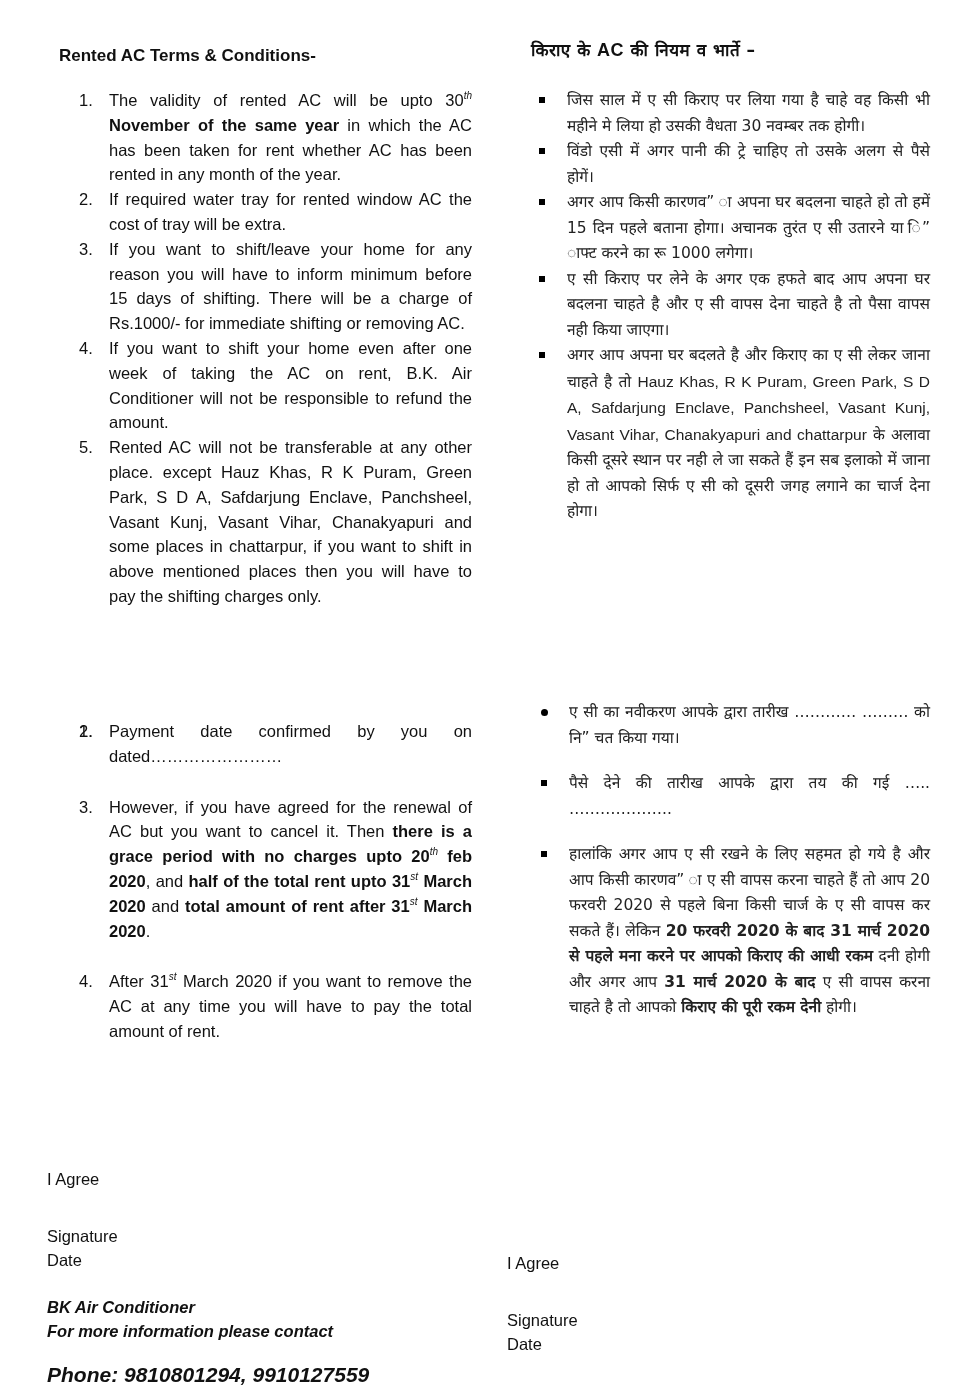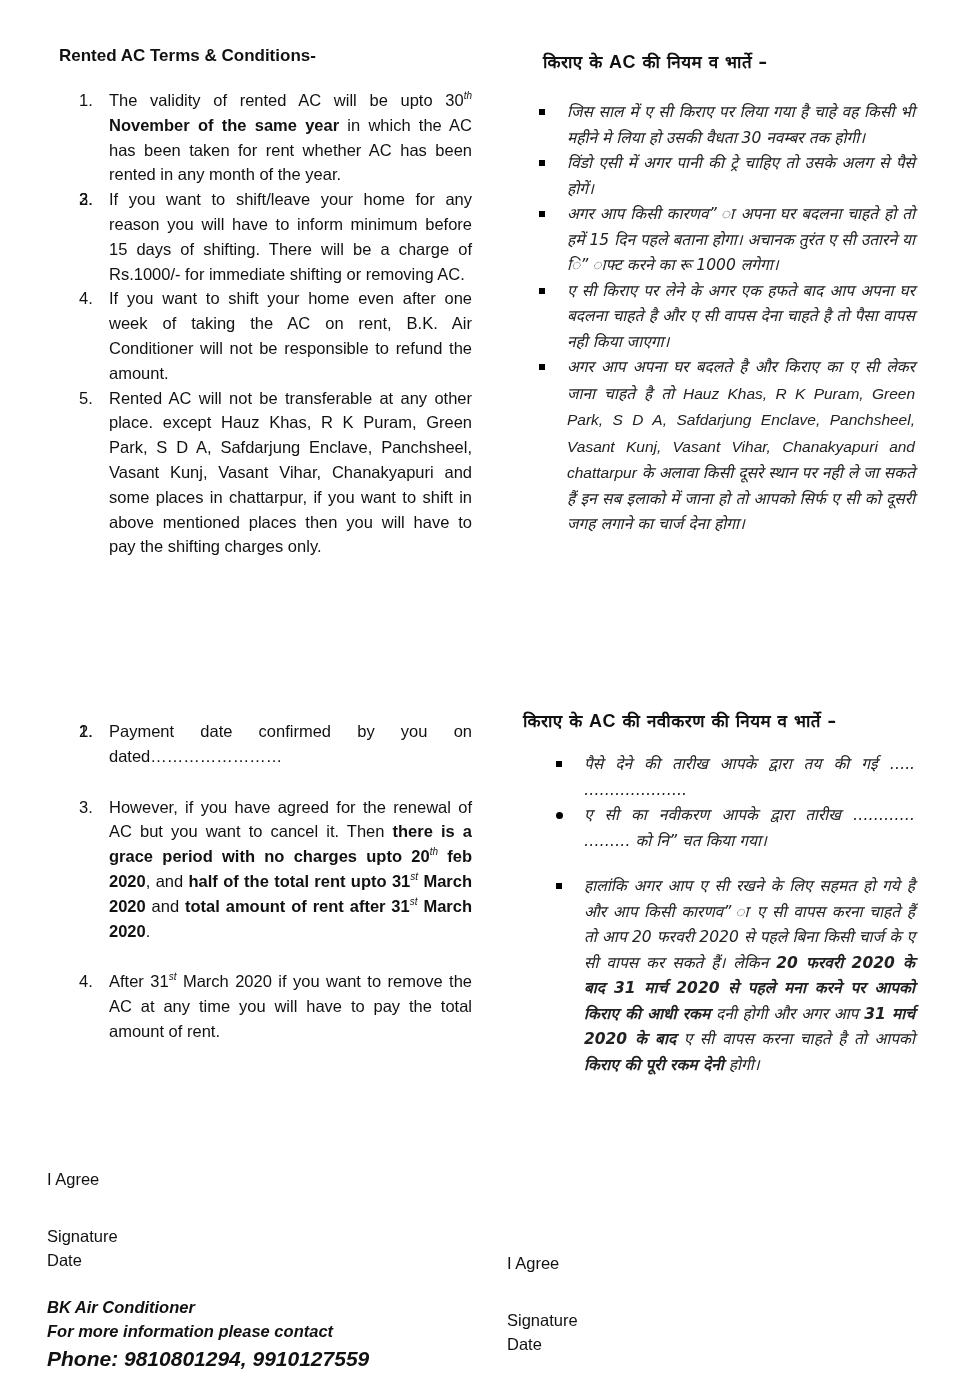--- a/index.html
+++ b/index.html
@@ -5,46 +5,46 @@
   html, body { margin: 0; padding: 0; background: #ffffff; }
   body {
     width: 980px; height: 1400px; position: relative; overflow: hidden;
     font-family: "Liberation Sans", sans-serif; color: #111;
   }
   .col { position: absolute; }
   .left { left: 47px; width: 425px; }
   .right { left: 507px; width: 425px; }
 
   .heading { font-weight: bold; font-size: 17px; margin: 12px; line-height: 22px; }
-  .hindi-heading { font-family: "DejaVu Sans", sans-serif; font-size: 17px; font-weight: bold; line-height: 22px; margin: 16px; letter-spacing: 0.5px; }
+  .hindi-heading { font-family: "DejaVu Sans", sans-serif; font-size: 17px; font-weight: bold; line-height: 22px; margin: 4px; letter-spacing: 0.5px; }
 
   ol.terms { margin: 0; padding: 0; list-style: none; }
   ol.terms li { position: relative; padding-left: 62px; font-size: 16.5px; line-height: 24.8px; text-align: justify; }
   ol.terms li .num { position: absolute; left: 32px; top: 0; }
   sup { font-size: 10px; line-height: 0; vertical-align: 7px; font-style: italic; }
   b { font-weight: bold; }
 
-  ul.hterms { margin: 17px; padding: 0; list-style: none; font-style: italic; }
+  ul.hterms { margin: 2px; padding: 0; list-style: none; }
   ul.hterms li { position: relative; padding-left: 60px; font-family: "DejaVu Sans", sans-serif; font-size: 15.5px; line-height: 25.5px; text-align: justify; color: #222; }
   ul.hterms li .bullet { position: absolute; left: 32px; top: 9px; width: 6px; height: 6px; background: #000; }
   ul.hterms li .bullet.round { border-radius: 50%; width: 7px; height: 7px; }
   .eng-inline { font-family: "Liberation Sans", sans-serif; font-size: 15.5px; }
 
   .plain { font-size: 16.5px; line-height: 24px; margin: 0; text-align: center; }
   .contact { font-style: italic; font-weight: bold; font-size: 16.5px; line-height: 24px; margin: 0; }
   .phone { font-style: italic; font-weight: bold; font-size: 21px; line-height: 30px; margin: 0; }
 </style>
 </head>
 <body>
 
 <div class="col left" style="top:33px;">
   <p class="heading">Rented AC Terms &amp; Conditions-</p>
   <ol class="terms" style="margin-top:21px;">
     <li><span class="num">1.</span><span>The validity of rented AC will be upto 30</span><sup>th</sup> <b>November of the same year</b><span> in which the AC has been taken for rent whether AC has been rented in any month of the year.</span></li>
-    <li><span class="num">2.</span></li>
+    <li><span class="num">2.</span><span>If required water tray for rented window AC the cost of tray will be extra.</span></li>
     <li><span class="num">3.</span><span>If you want to shift/leave your home for any reason you will have to inform minimum before 15 days of shifting. There will be a charge of Rs.1000/- for immediate shifting or removing AC.</span></li>
     <li><span class="num">4.</span><span>If you want to shift your home even after one week of taking the AC on rent, B.K. Air Conditioner will not be responsible to refund the amount.</span></li>
     <li><span class="num">5.</span><span>Rented AC will not be transferable at any other place. except Hauz Khas, R K Puram, Green Park, S D A, Safdarjung Enclave, Panchsheel, Vasant Kunj, Vasant Vihar, Chanakyapuri and some places in chattarpur, if you want to shift in above mentioned places then you will have to pay the shifting charges only.</span></li>
   </ol>
 </div>
 
 <div class="col right" style="top:35px; left:527px; width:405px;">
   <p class="hindi-heading"><span>किराए के </span><span class="eng-inline" style="font-weight:bold;font-size:18px;">AC</span><span> की नियम व भार्ते –</span></p>
   <ul class="hterms" style="margin-top:27px; margin-left:-20px;">
     <li><span class="bullet"></span><span>जिस साल में ए सी किराए पर लिया गया है चाहे वह किसी भी महीने मे लिया हो उसकी वैधता 30 नवम्बर तक होगी।</span></li>
@@ -64,27 +64,26 @@
   </ol>
 </div>
 
 <p class="plain" style="position:absolute; left:47px; top:1167px;">I Agree</p>
 <p class="plain" style="position:absolute; left:47px; top:1224px;">Signature</p>
 <p class="plain" style="position:absolute; left:47px; top:1248px;">Date</p>
 
 <div style="position:absolute; left:47px; top:1295px;">
   <p class="contact">BK Air Conditioner</p>
   <p class="contact">For more information please contact</p>
-  <p class="phone" style="margin-top:1px;text-align:center;">Phone: 9810801294, 9910127559</p>
+  <p class="phone" style="margin-top:17px;text-align:center;">Phone: 9810801294, 9910127559</p>
 </div>
 
 <div class="col right" style="top:694px; width:425px;">
-  <p class="hindi-heading"><span>किराए के </span><span class="eng-inline" style="font-weight:bold;font-size:18px;">AC</span><span> की नवीकरण की नियम व भार्ते –</span></p>
   <ul class="hterms" style="margin-top:6px;">
+    <li><span class="bullet round"></span><span>ए सी का नवीकरण आपके द्वारा तारीख ………… ……… को नि” चत किया गया।</span></li>
     <li style="margin-top:20px;"><span class="bullet"></span><span>पैसे देने की तारीख आपके द्वारा तय की गई ….. ………………..</span></li>
-    <li><span class="bullet round"></span><span>ए सी का नवीकरण आपके द्वारा तारीख ………… ……… को नि” चत किया गया।</span></li>
     <li style="margin-top:20px;"><span class="bullet"></span><span>हालांकि अगर आप ए सी रखने के लिए सहमत हो गये है और आप किसी कारणव” ा ए सी वापस करना चाहते हैं तो आप 20 फरवरी 2020 से पहले बिना किसी चार्ज के ए सी वापस कर सकते हैं। लेकिन </span><b>20 फरवरी 2020 के बाद 31 मार्च 2020 से पहले मना करने पर आपको किराए की आधी रकम</b><span> दनी होगी और अगर आप </span><b>31 मार्च 2020 के बाद</b><span> ए सी वापस करना चाहते है तो आपको </span><b>किराए की पूरी रकम देनी</b><span> होगी।</span></li>
   </ul>
 </div>
 
 <p class="plain" style="position:absolute; left:507px; top:1251px;">I Agree</p>
 <p class="plain" style="position:absolute; left:507px; top:1308px;">Signature</p>
 <p class="plain" style="position:absolute; left:507px; top:1332px;">Date</p>
 
 </body></html>

